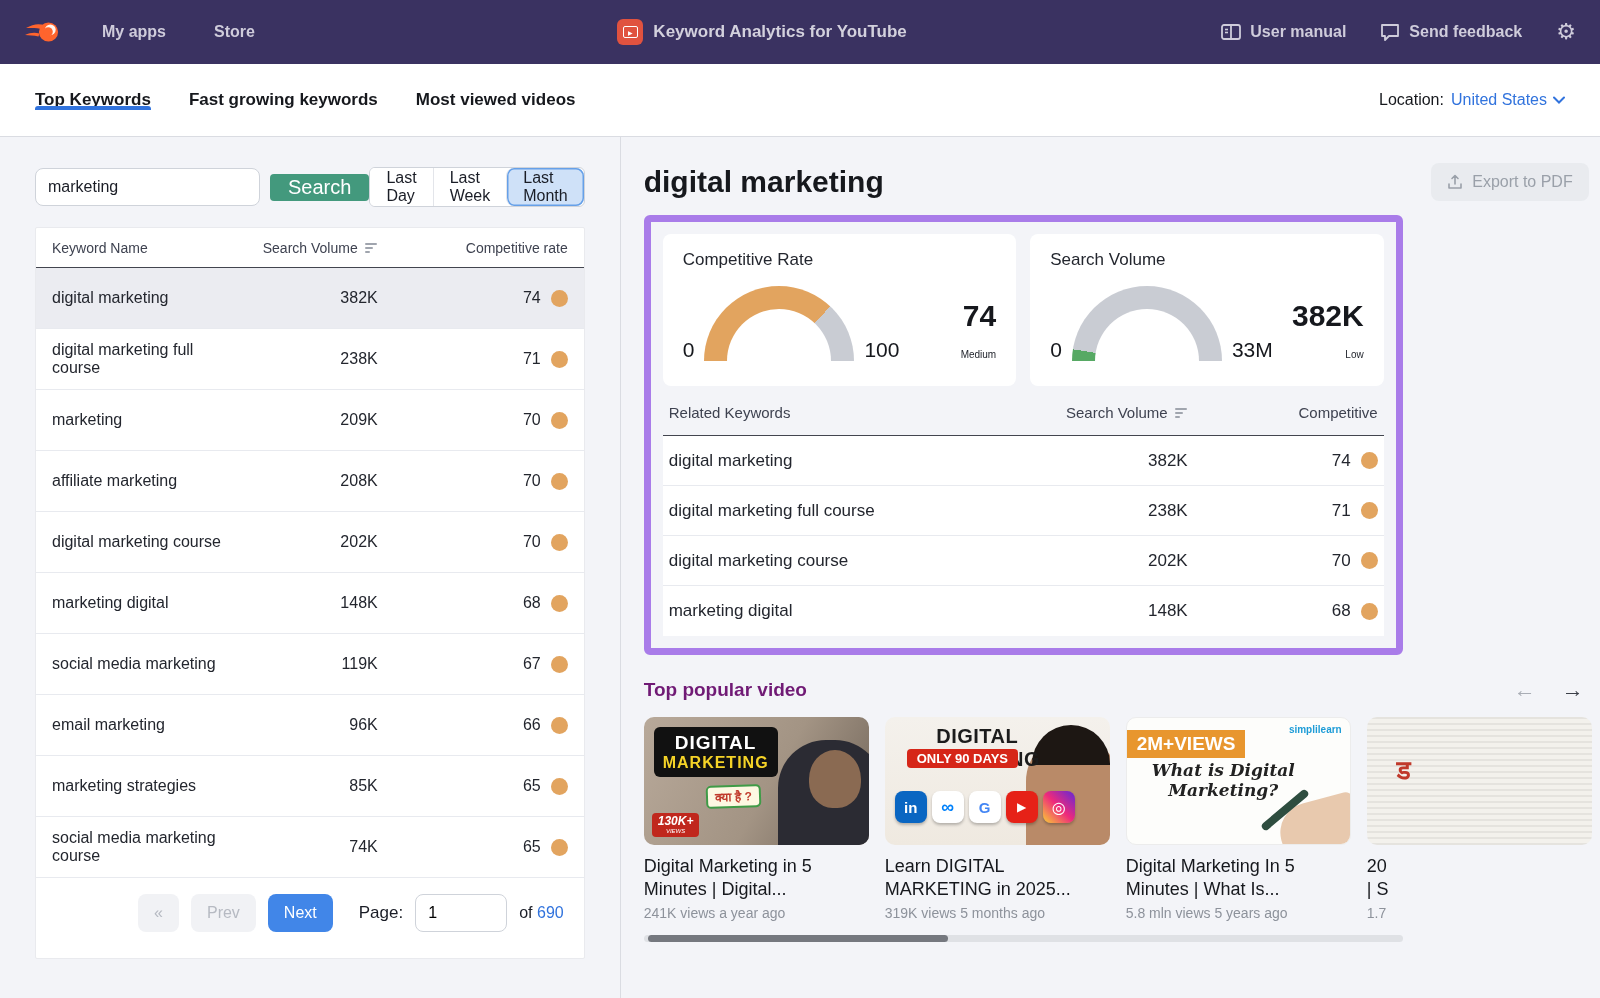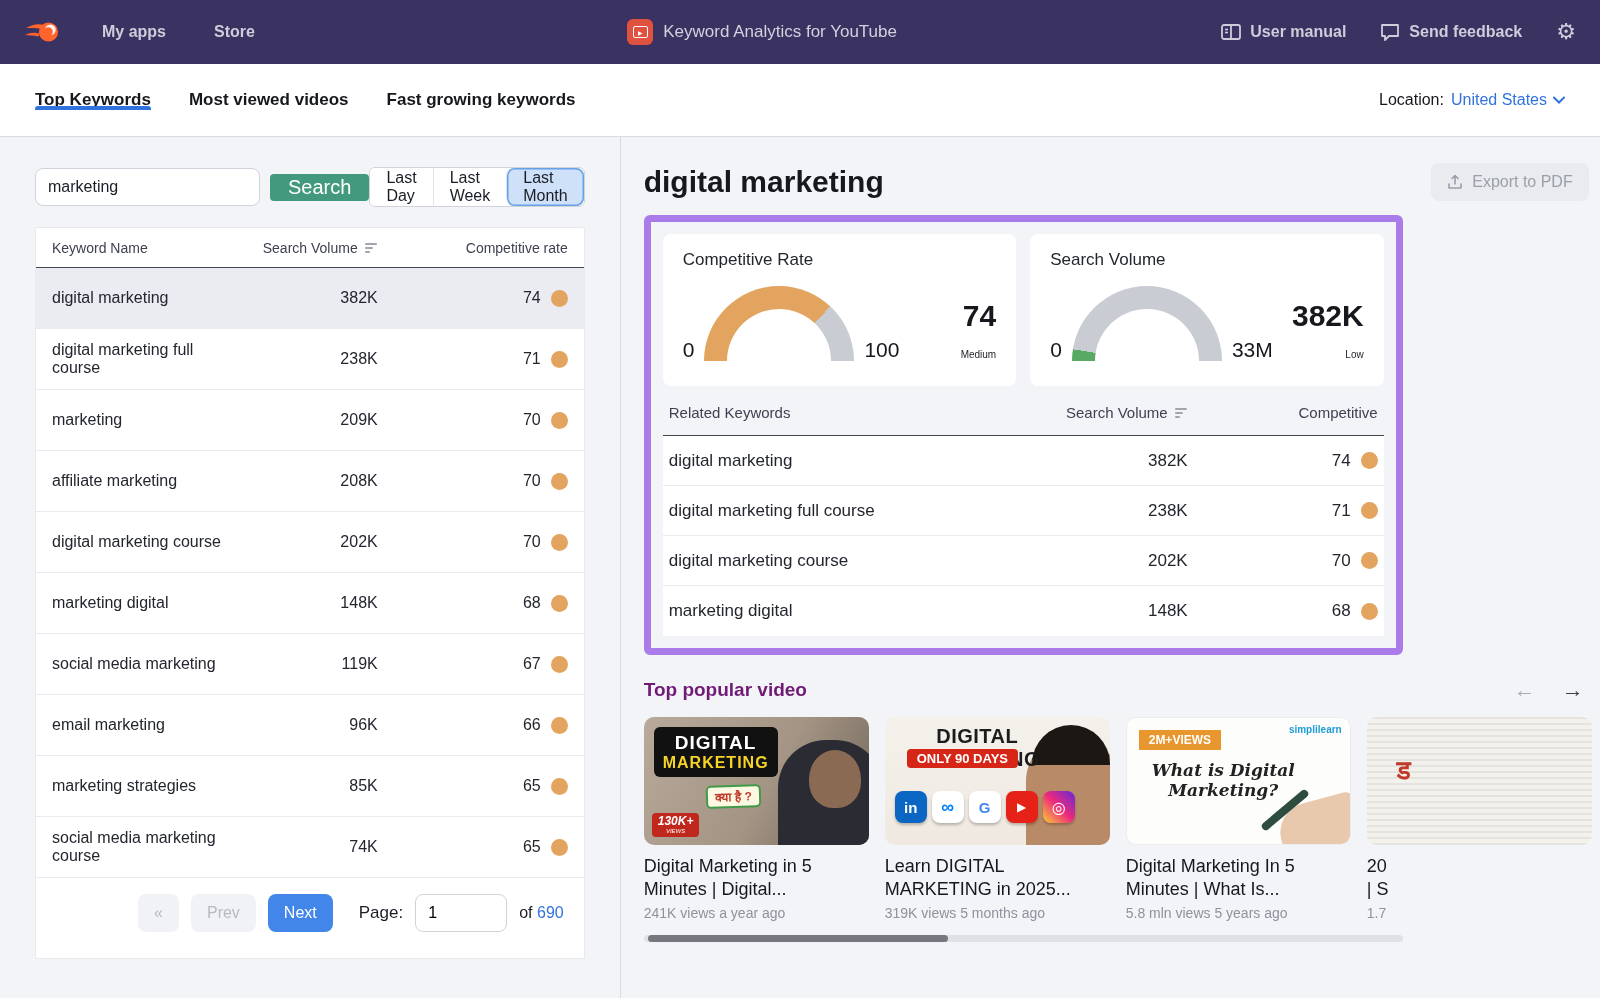--- a/index.html
+++ b/index.html
@@ -6,21 +6,21 @@
   html,body { width:1600px; height:998px; overflow:hidden; background:#f3f4f8;
     font-family:"Liberation Sans","DejaVu Sans",sans-serif; color:#1a1d26; }
 
   
   .topbar { height:64px; background:#3a3261; display:flex; align-items:center; padding:0 24px; }
   .topbar .brand { display:flex; align-items:center; margin-right:42px; }
   .nav-link { color:#cfccdb; font-size:16px; font-weight:700; margin-right:48px; cursor:pointer; }
   .topbar-center { flex:1; display:flex; align-items:center; justify-content:center; gap:10px; }
   .app-icon { width:26px; height:26px; background:#e0523f; border-radius:6px; display:flex; align-items:center; justify-content:center; }
   .app-icon .inner { width:15px; height:12px; border:1.6px solid #fff; border-radius:2px; color:#fff; font-size:6px; display:flex; align-items:center; justify-content:center; }
-  .app-title { color:#d3d1dd; font-size:17px; font-weight:400; }
+  .app-title { color:#d3d1dd; font-size:17px; font-weight:700; }
   .topbar-right { display:flex; align-items:center; gap:34px; }
   .topbar-item { display:flex; gap:9px; color:#cfccdb; font-size:16px; font-weight:700; cursor:pointer; }
   .gear { color:#cfccdb; font-size:22px; line-height:1; cursor:pointer; }
 
   
   .tabsbar { height:73px; background:#fff; border-bottom:1px solid #dadce2; display:flex; align-items:center; padding:0 35px; }
   .tabs { display:flex; gap:38px; }
   .tab { display:flex; align-items:center; font-size:17px; font-weight:600; color:#16181d; position:relative; cursor:pointer; }
   .tab.active { font-weight:700; }
   .tab.active::after { content:""; position:absolute; left:0; right:0; bottom:0; height:4px; border-radius:3px 3px 0 0; background:#3173dd; }
@@ -119,21 +119,21 @@
   .t2-icons { position:absolute; left:10px; bottom:22px; display:flex; gap:5px; }
   .t2-ic { width:32px; height:32px; border-radius:8px; display:flex; align-items:center; justify-content:center; font-weight:800; font-size:15px; color:#fff; box-shadow:0 2px 3px rgba(0,0,0,.25); }
   .ic-li { background:#0a66c2; } .ic-meta { background:#fff; color:#0081fb; font-size:18px; }
   .ic-g { background:#fff; color:#4285f4; } .ic-yt { background:#e62117; font-size:12px; }
   .ic-ig { background:linear-gradient(45deg,#f9ce34,#ee2a7b 50%,#6228d7); font-size:16px; }
   .t2-face { position:absolute; right:-8px; top:18px; width:92px; height:120px; background:#b98a68; border-radius:46px 46px 0 0; }
   .t2-hair { position:absolute; right:0px; top:8px; width:78px; height:40px; background:#1d1713; border-radius:40px 40px 0 0; }
 
   
   .thumb3 { background:#fdfdfb; border:1px solid #ececec; }
-  .t3-badge { position:absolute; left:12px; top:12px; background:#e8962e; color:#fff; font-weight:800; font-size:12px; padding:3px 10px; }
+  .t3-badge { position:absolute; left:0; top:12px; background:#e8962e; color:#fff; font-weight:800; font-size:19px; padding:3px 10px; }
   .t3-text { position:absolute; top:42px; left:0; right:30px; text-align:center; font-size:17px; font-weight:700; color:#222; font-family:"DejaVu Serif",serif; font-style:italic; }
   .t3-brand { position:absolute; right:8px; top:6px; font-size:10px; color:#1e9cd7; font-weight:700; }
   .t3-hand { position:absolute; right:-10px; bottom:-16px; width:80px; height:60px; background:#e8c9ae; border-radius:40px 10px 0 40px; transform:rotate(-15deg); }
   .t3-pen { position:absolute; right:36px; bottom:30px; width:58px; height:8px; background:#2e4d3f; border-radius:4px; transform:rotate(-40deg); }
 
   
   .thumb4 { background:#f3f1ec; }
   .t4-mark { position:absolute; left:30px; top:34px; color:#c0392b; font-size:26px; font-weight:800; }
   .t4-noise { position:absolute; inset:0; background:repeating-linear-gradient(180deg, rgba(0,0,0,.06) 0 2px, transparent 2px 6px); }
 
@@ -177,22 +177,22 @@
       </svg>
       <span>Send feedback</span>
     </span>
     <span class="gear">⚙</span>
   </div>
 </header>
 
 <nav class="tabsbar">
   <div class="tabs">
     <span class="tab active">Top Keywords</span>
+    <span class="tab">Fast growing keywords</span>
     <span class="tab">Most viewed videos</span>
-    <span class="tab">Fast growing keywords</span>
   </div>
   <div class="spacer"></div>
   <div class="location" style="align-items:center; display:flex;">
     <span class="loc-label">Location:</span>
     <span class="loc-value">
       <span>United States</span>
       <svg width="12" height="8" viewBox="0 0 12 8">
         <path d="M1 1.5 L6 6.5 L11 1.5" stroke="#3173dd" stroke-width="2" fill="none" stroke-linecap="round"></path>
       </svg>
     </span>

